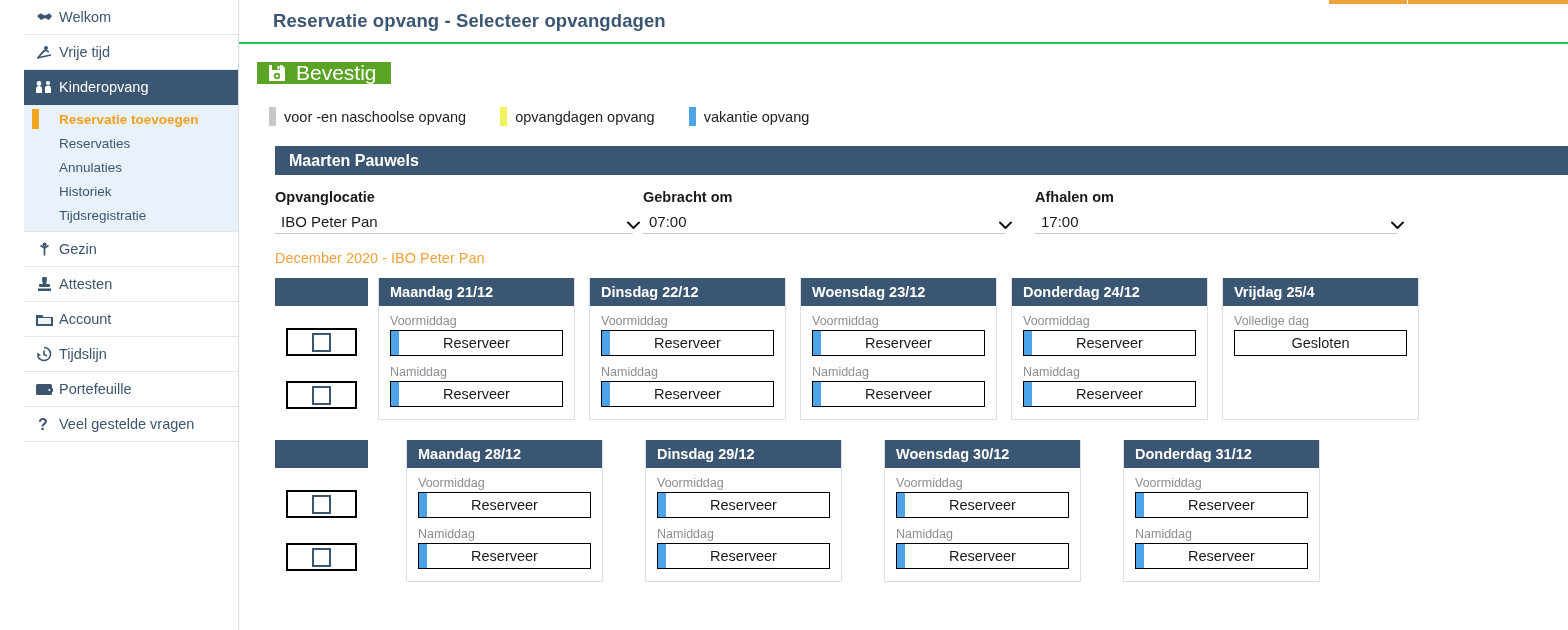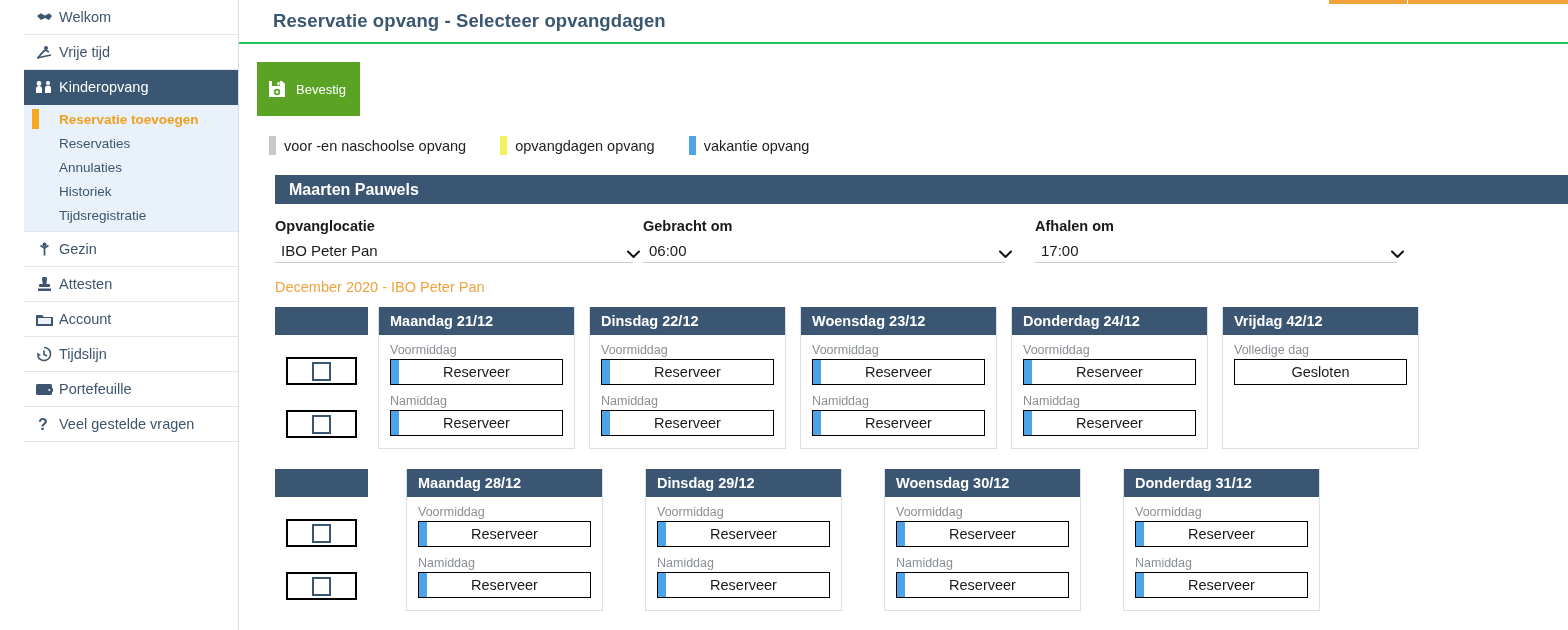--- a/index.html
+++ b/index.html
@@ -76,23 +76,23 @@
     letter-spacing: .1px;
   }
 
   #content { padding: 18px 0 0 18px; }
 
   
   .btn-confirm {
     display: inline-flex; align-items: center;
     background: #5ba324;
     color: #fff;
-    height: 54px;
+    height: 22px;
     padding: 0 14px 0 10px;
-    font-size: 13px;
+    font-size: 21px;
     border: none; cursor: pointer;
     margin-left: 0px;
   }
   .btn-confirm .save-ico { margin-right: 9px; display:flex; }
 
   
   #legend { display: flex; align-items: center; margin-top: 20px; margin-left: 12px; font-size: 14.5px; color: #222; }
   .legend-entry { display: flex; align-items: center; margin-right: 34px; }
   .legend-swatch { width: 7px; height: 19px; margin-right: 8px; flex: 0 0 7px; }
 
@@ -343,21 +343,21 @@
               <svg width="13" height="9" viewBox="0 0 13 9">
                   <path d="M1 1.5 L6.5 7 L12 1.5" stroke="#111" stroke-width="2" fill="none" stroke-linecap="round" stroke-linejoin="round"></path>
                 </svg>
             </span>
           </div>
         </div>
 
         <div class="field f-bring">
           <div class="field-label">Gebracht om</div>
           <div class="field-select">
-            <span>06:00</span>
+            <span>07:00</span>
             <span class="caret">
               <svg width="13" height="9" viewBox="0 0 13 9">
                   <path d="M1 1.5 L6.5 7 L12 1.5" stroke="#111" stroke-width="2" fill="none" stroke-linecap="round" stroke-linejoin="round"></path>
                 </svg>
             </span>
           </div>
         </div>
 
         <div class="field f-pick">
           <div class="field-label">Afhalen om</div>
@@ -442,21 +442,21 @@
                   <span>Reserveer</span>
                 </div>
                 <div class="slot-label">Namiddag</div>
                 <div class="slot-btn">
                   <span class="bar" style="background: rgb(77, 163, 232);"></span>
                   <span>Reserveer</span>
                 </div>
               </div>
             </div>
             <div class="day-card closed-card">
-              <div class="day-head">Vrijdag 42/12</div>
+              <div class="day-head">Vrijdag 25/4</div>
               <div class="day-body">
                 <div class="slot-label">Volledige dag</div>
                 <div class="slot-btn closed">
                   <span>Gesloten</span>
                 </div>
               </div>
             </div>
           </div>
           <div class="cal-row second">
             <div class="chk-col">

